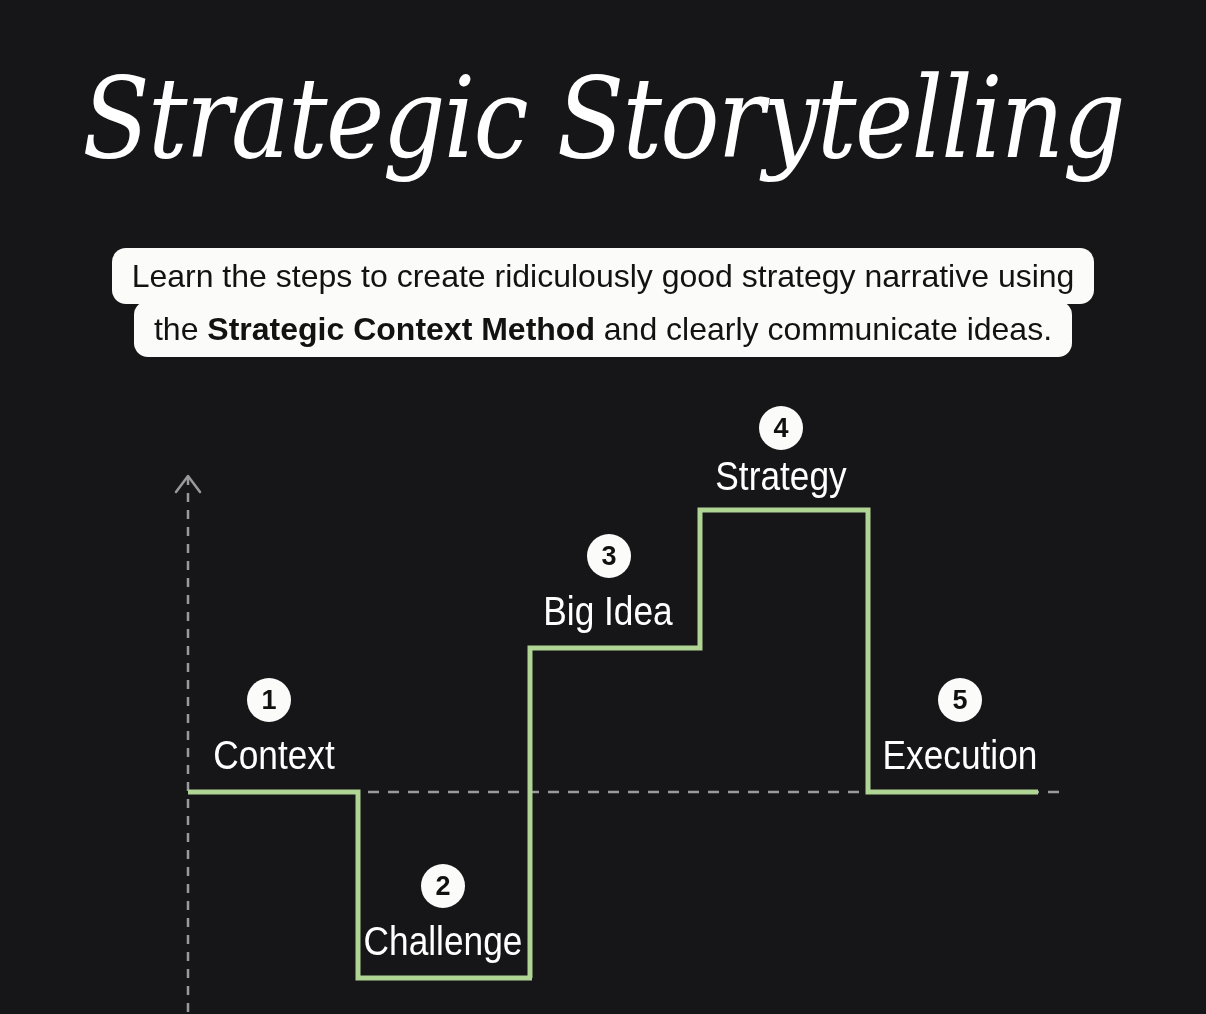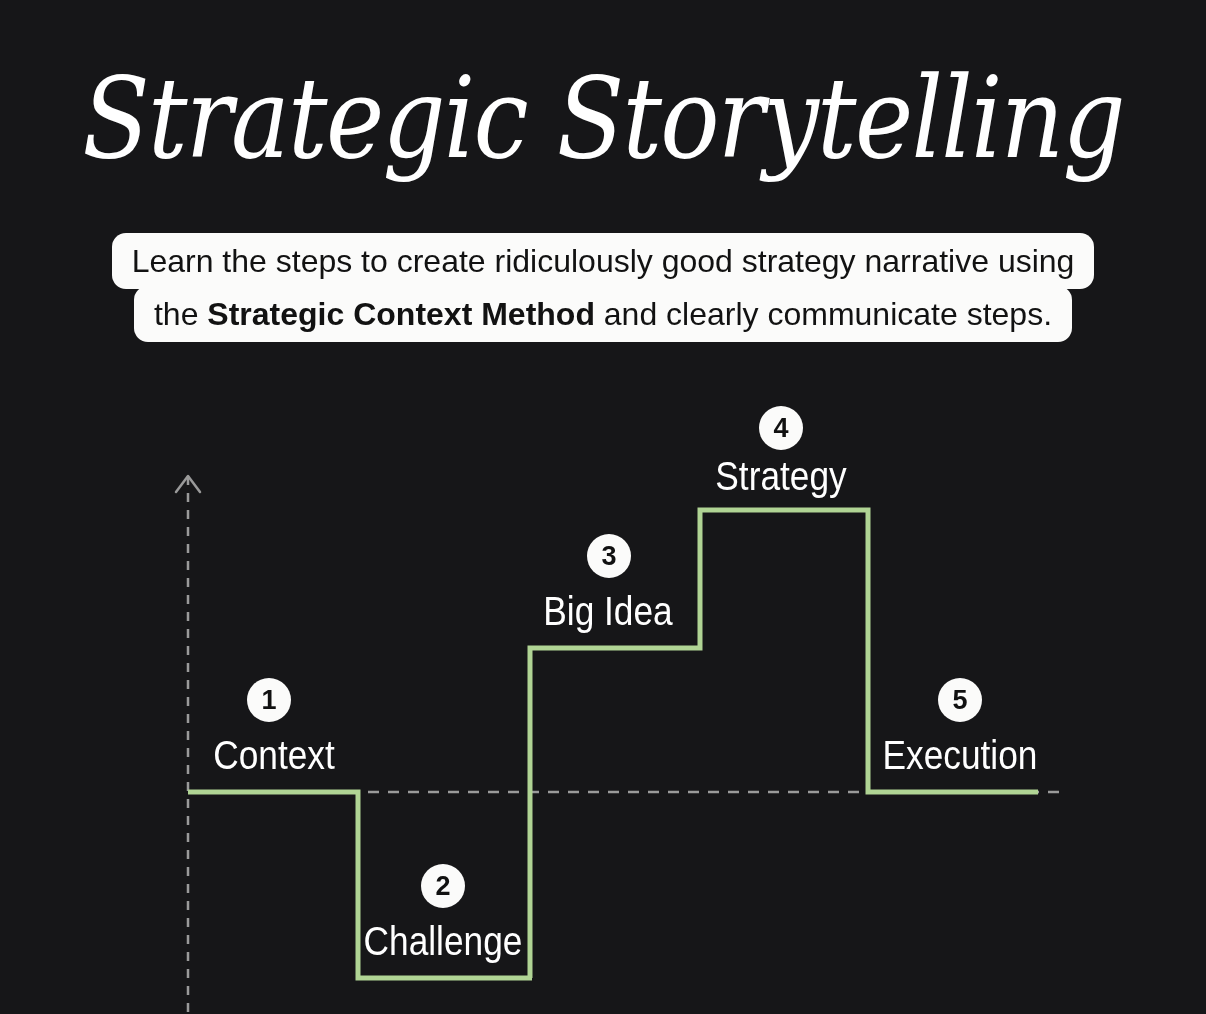--- a/index.html
+++ b/index.html
@@ -30,21 +30,21 @@
     line-height: 1.0;
     letter-spacing: -2px;
     white-space: nowrap;
     transform: scaleX(0.88);
     transform-origin: center top;
   }
 
   
   .subtitle-wrap {
     position: absolute;
-    top: 233px;
+    top: 248px;
     left: 0;
     width: 1206px;
     text-align: center;
   }
   .sub-line {
     display: inline-block;
     background: #fbfbfa;
     color: #121212;
     font-family: "Liberation Sans", sans-serif;
     font-size: 32px;
@@ -98,21 +98,21 @@
 </head>
 <body>
 
 <div class="title">Strategic Storytelling</div>
 
 <div class="subtitle-wrap">
   <div class="sub-row r1">
     <span class="sub-line">Learn the steps to create ridiculously good strategy narrative using</span>
   </div>
   <div class="sub-row r2">
-    <span class="sub-line"><span>the </span><b>Strategic Context Method</b><span> and clearly communicate steps.</span></span>
+    <span class="sub-line"><span>the </span><b>Strategic Context Method</b><span> and clearly communicate ideas.</span></span>
   </div>
 </div>
 
 <div class="chart">
   <svg width="1206" height="1014" viewBox="0 0 1206 1014">
 
     <line id="baselineLine" stroke="#9a9a9a" stroke-width="2.5" stroke-dasharray="11 9" x1="188" x2="1060" y1="792" y2="792"></line>
 
     <line id="yAxisLine" stroke="#9a9a9a" stroke-width="2.5" stroke-dasharray="9 8" x1="188" x2="188" y1="476" y2="1014"></line>
 

